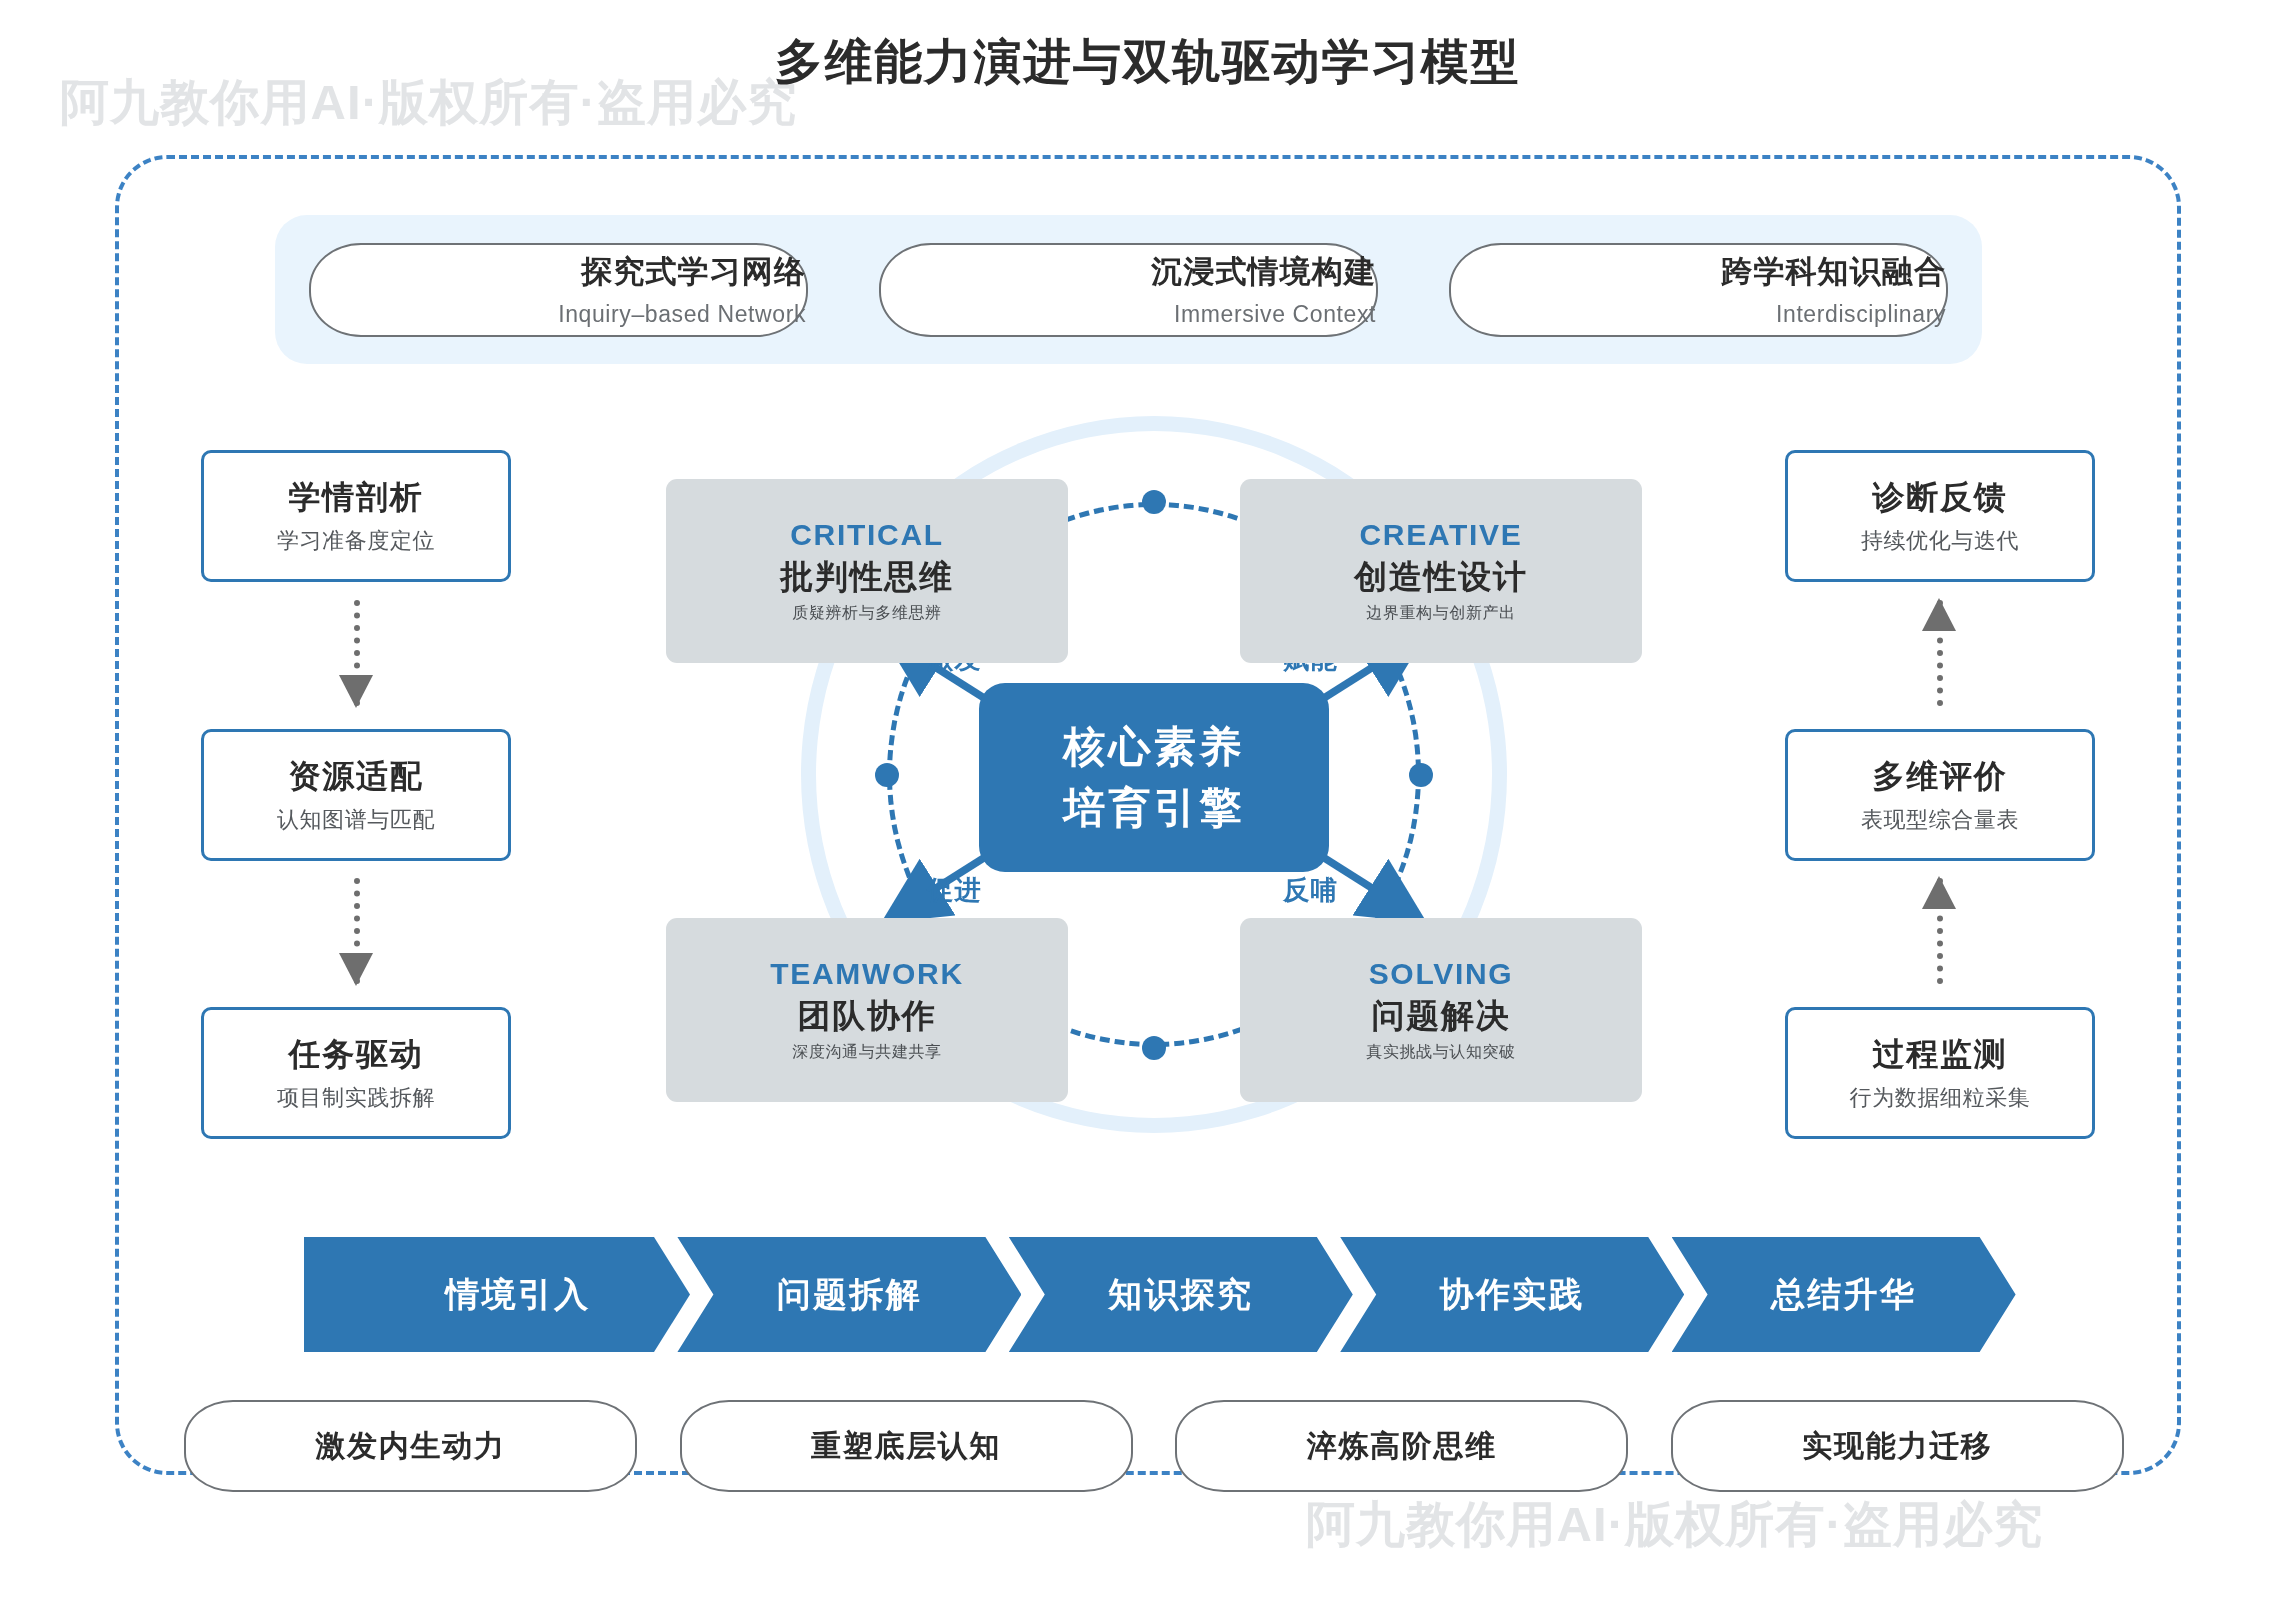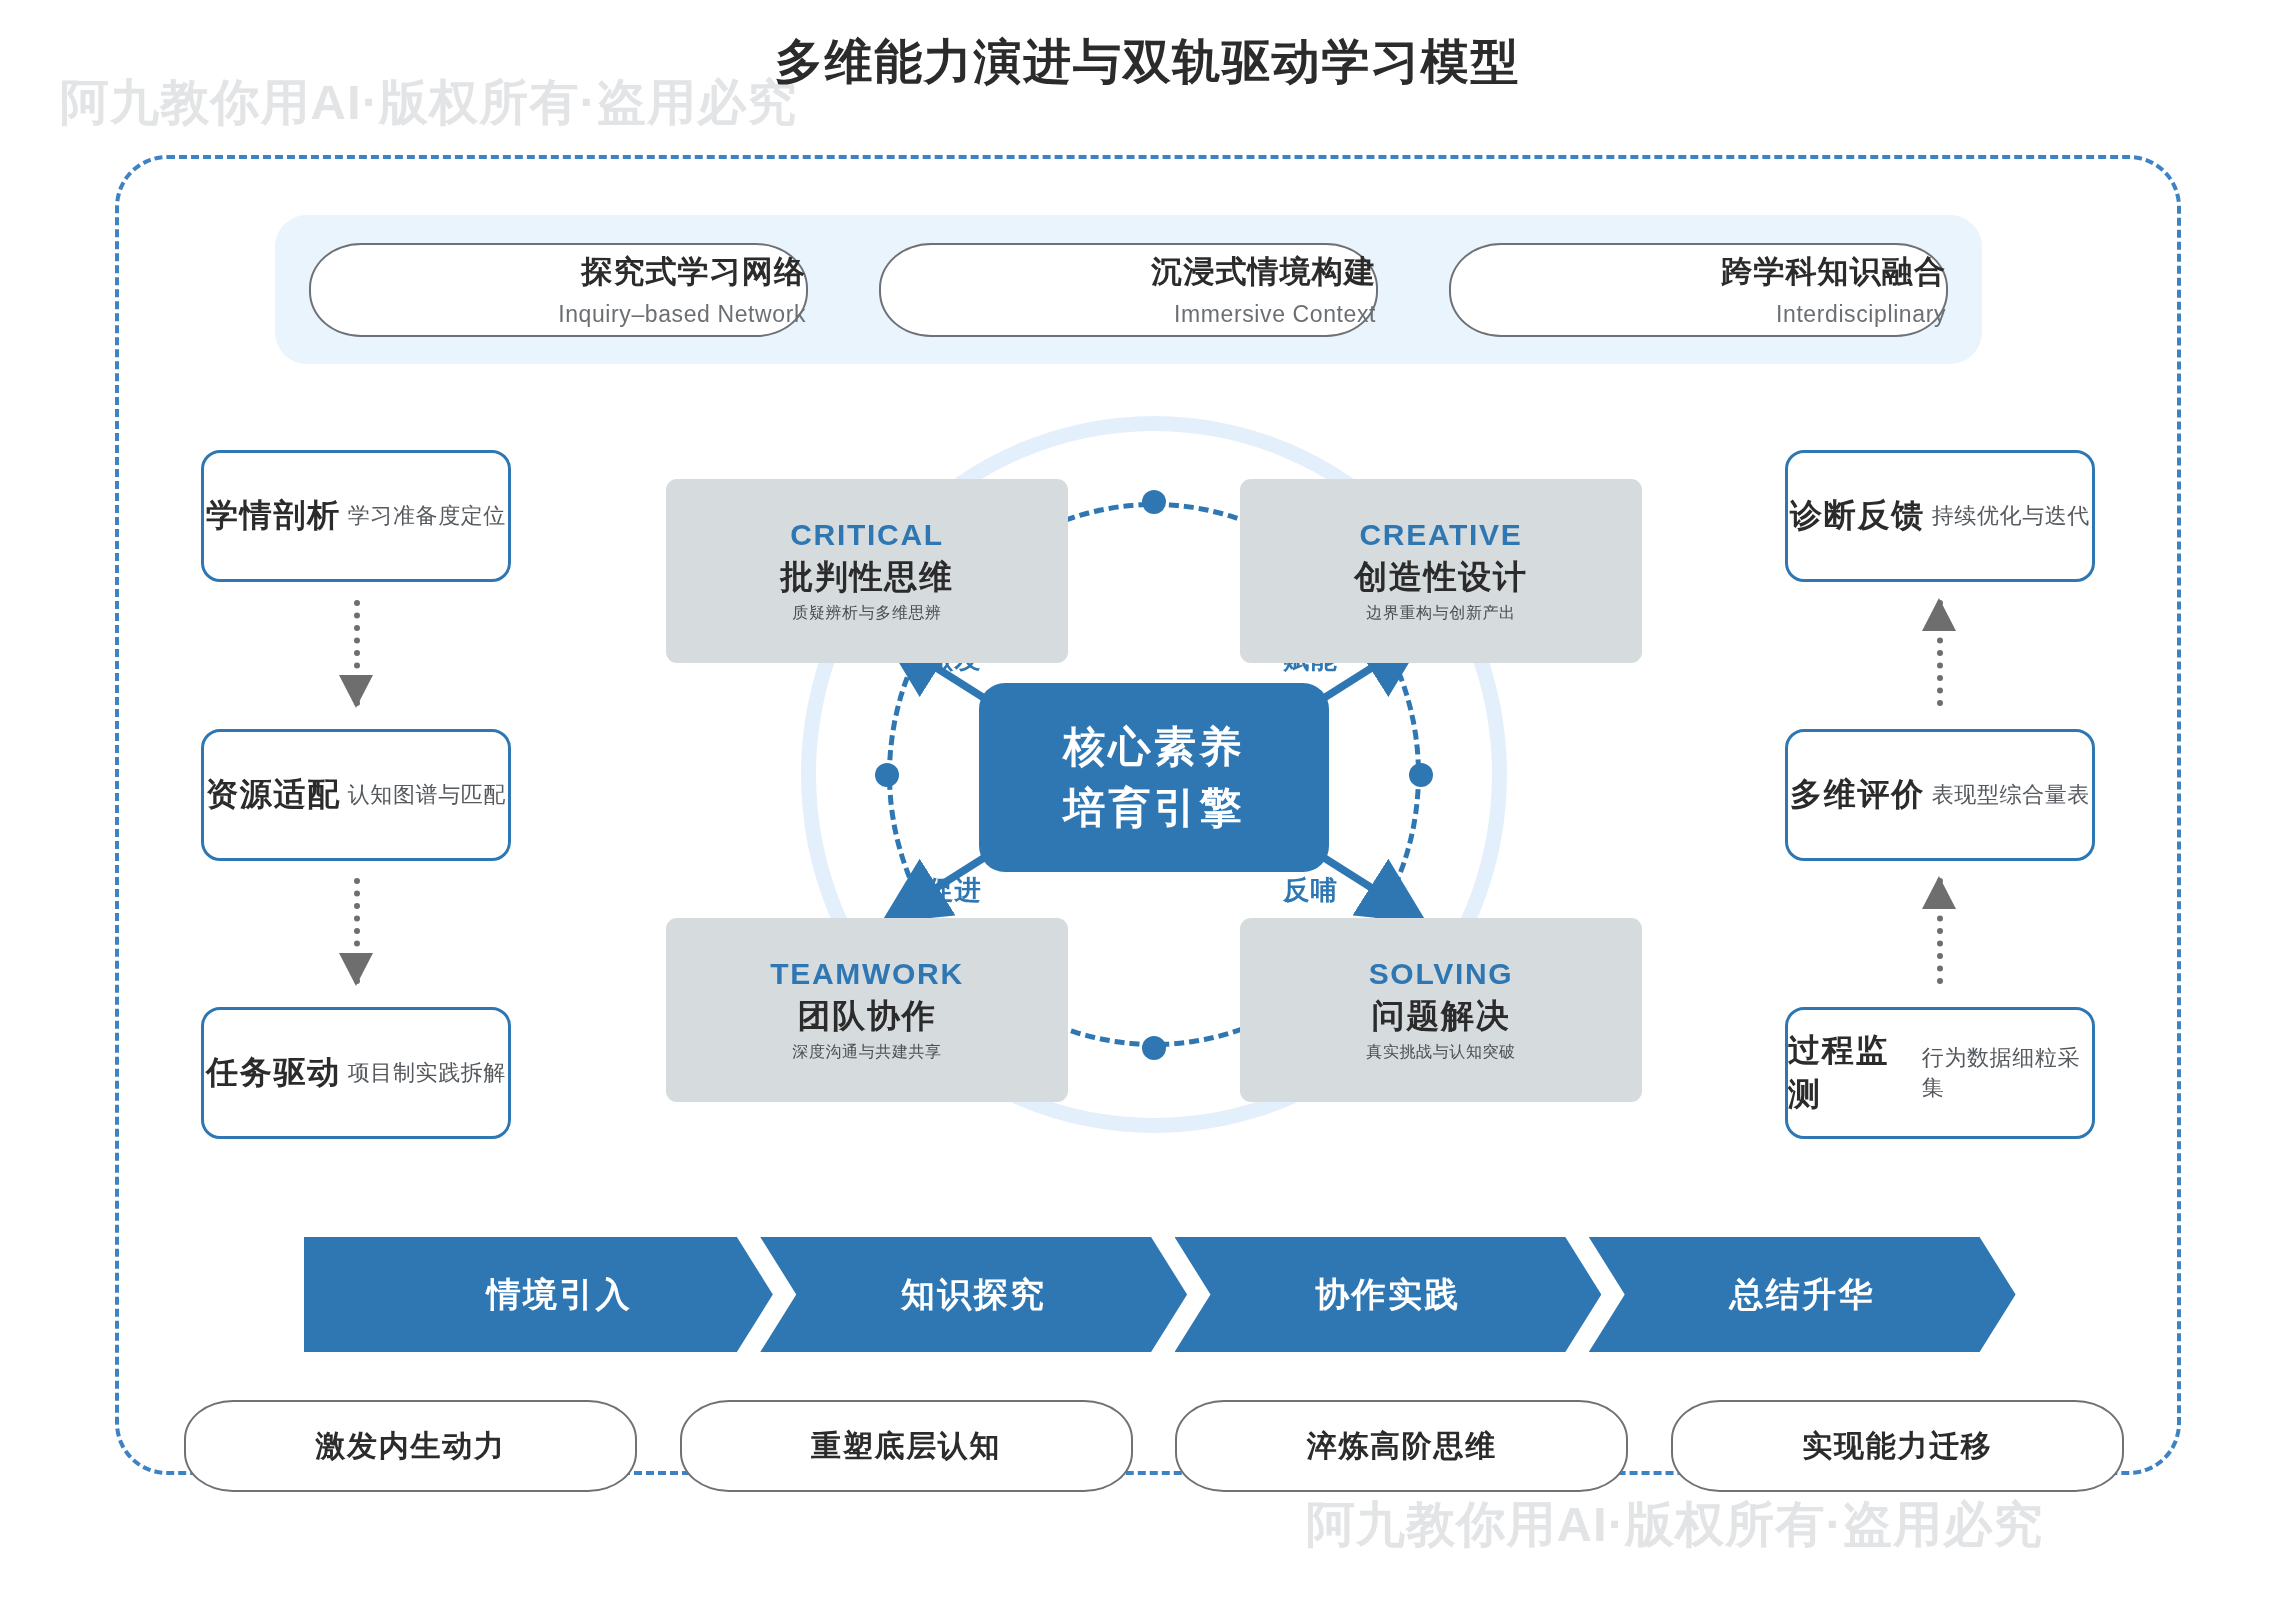--- a/index.html
+++ b/index.html
@@ -41,22 +41,22 @@
     width:499px;height:94px;background:#ffffff;border:2.9px solid #6E7276;
     border-radius:52px/45px;display:flex;flex-direction:column;
     align-items:flex-end;justify-content:center;gap:8px;box-sizing:border-box;
   }
   .cap .cn{font-size:31px;font-weight:700;color:#2B2B2B;letter-spacing:1.1px;}
   .cap .en{font-size:23px;color:#6B6F73;letter-spacing:0.6px;}
 
   
   .side-card{
     position:absolute;width:310px;height:132px;background:#ffffff;
-    border:3.4px solid #2E77B3;border-radius:19px;box-sizing:border-box;
-    display:flex;flex-direction:row;align-items:center;justify-content:center;gap:6.9px;
+    border:3.4px solid #2E77B3;border-radius:10px;box-sizing:border-box;
+    display:flex;flex-direction:column;align-items:center;justify-content:center;gap:6.9px;
   }
   .side-card .t{font-size:32px;font-weight:700;color:#2B2B2B;letter-spacing:1.7px;}
   .side-card .s{font-size:22px;color:#55595D;letter-spacing:0.6px;}
   #left-card-0{left:201px;top:450px;}
   #left-card-1{left:201px;top:729px;}
   #left-card-2{left:201px;top:1007px;}
   #right-card-0{left:1785px;top:450px;}
   #right-card-1{left:1785px;top:729px;}
   #right-card-2{left:1785px;top:1007px;}
 
@@ -258,20 +258,21 @@
     </div>
 
     <div id="core-hub">
       <span>核心素养</span>
       <span>培育引擎</span>
     </div>
   </div>
 
   <div id="process-strip">
     <div class="chev">情境引入</div>
+    <div class="chev">问题拆解</div>
     <div class="chev">知识探究</div>
     <div class="chev">协作实践</div>
     <div class="chev">总结升华</div>
   </div>
 
   <div id="bottom-pills">
     <div class="pill">激发内生动力</div>
     <div class="pill">重塑底层认知</div>
     <div class="pill">淬炼高阶思维</div>
     <div class="pill">实现能力迁移</div>

